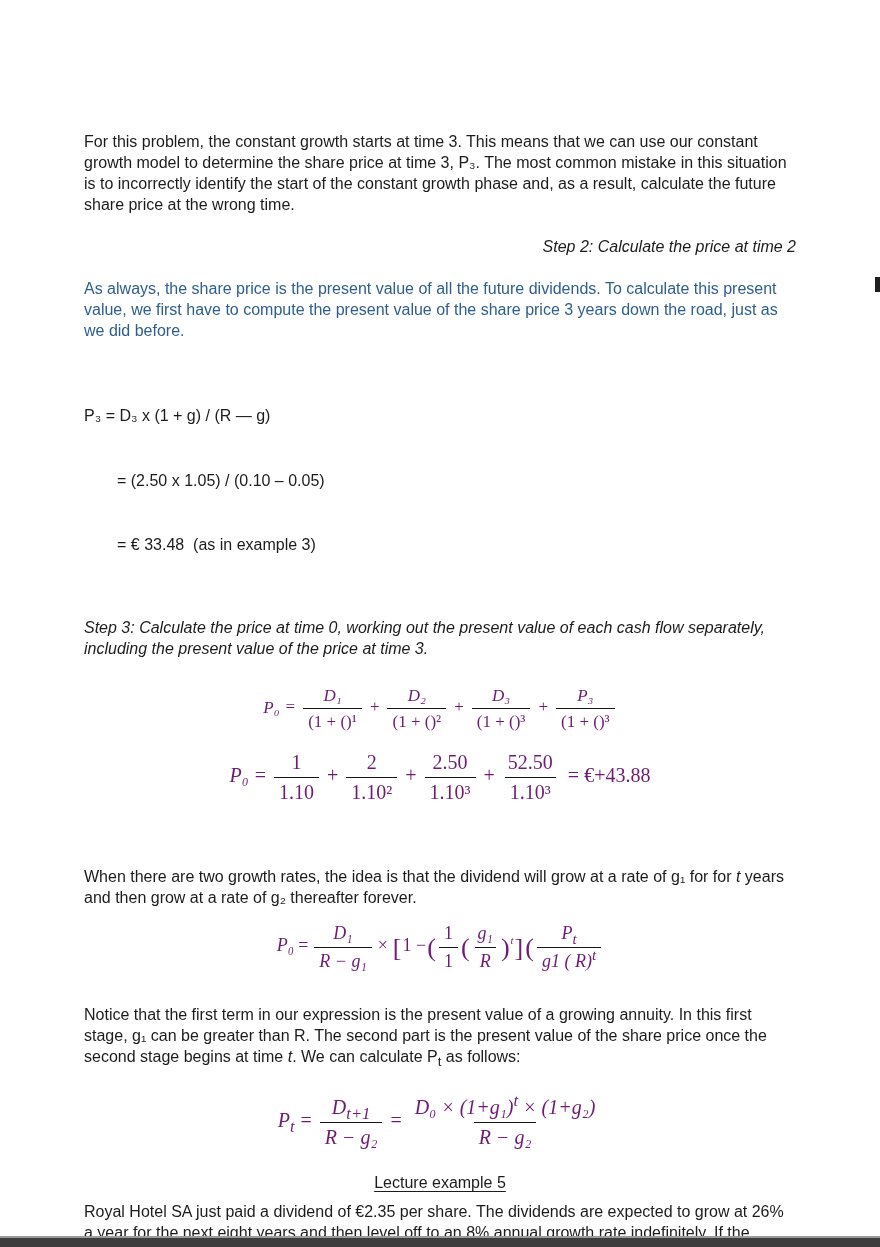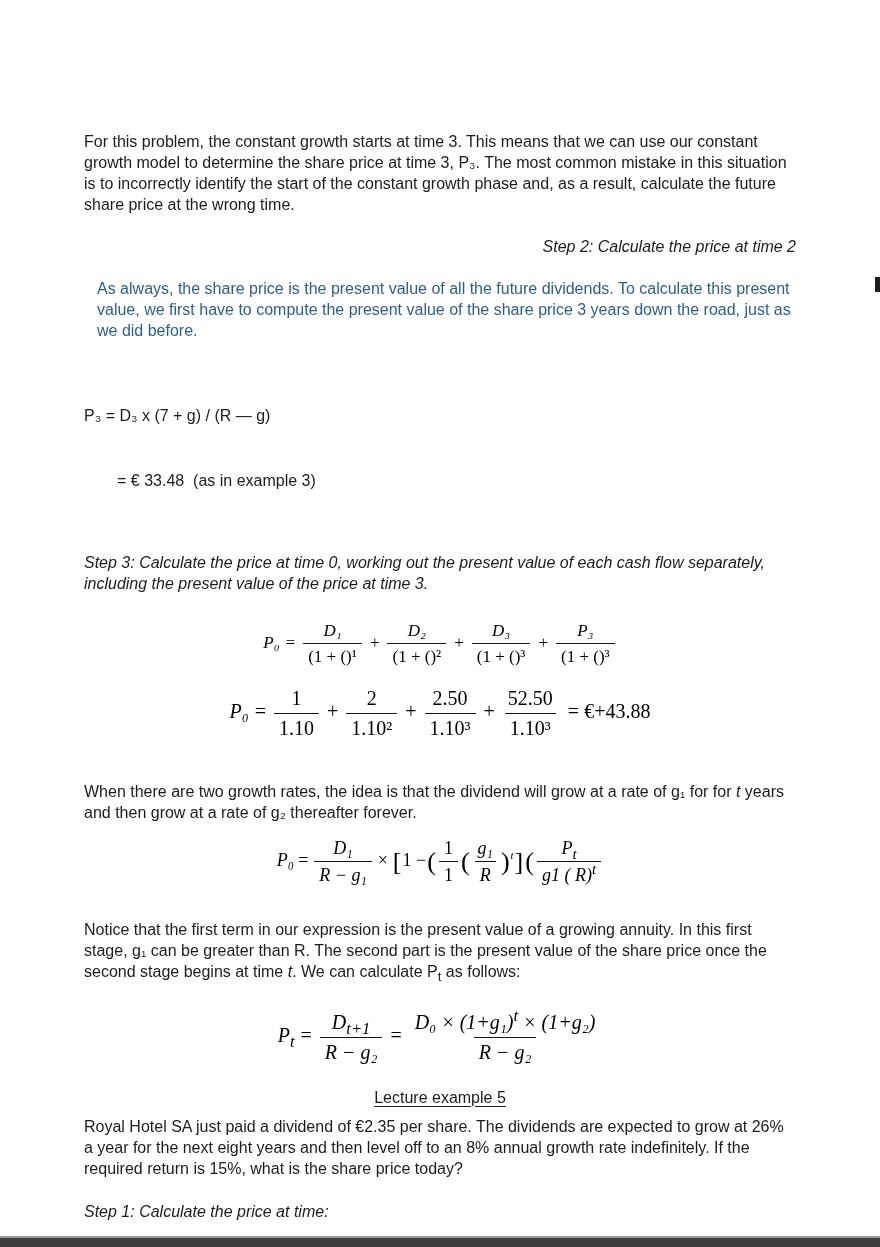--- a/index.html
+++ b/index.html
@@ -14,43 +14,43 @@
   }
   .content {
     margin: 0 84px;
     padding-top: 86px;
     font-size: 16px;
     line-height: 21px;
   }
   p { margin: 0; }
   .body { color: #1c1c1e; margin-top: 45px; }
   .italic { font-style: italic; }
-  .blue { color: #2e5e8e; margin-left: 13px; }
+  .blue { color: #2e5e8e; }
   .underline { text-decoration: underline; text-underline-offset: 3px; }
 
   .s2  { margin-top: 21px; text-align: right; }
   .bp  { margin-top: 21px; }
   .calc { margin-top: 21px; line-height: 21.5px; white-space: pre-wrap; }
   .calc .indent { padding-left: 33px; }
   .s3  { margin-top: 18px; }
   .f1  { margin-top: 26px; }
   .f2  { margin-top: 18px; }
-  .tp  { margin-top: 40px; }
+  .tp  { margin-top: 61px; }
   .f3  { margin-top: 14px; }
   .np  { margin-top: 32px; }
   .f4  { margin-top: 28px; }
   .lh  { margin-top: 22px; text-align: center; }
   .rp  { margin-top: 8px; }
   .s1  { margin-top: 22px; }
 
   
   .math {
     text-align: center;
     font-family: "Liberation Serif", "DejaVu Serif", serif;
-    color: #000000;
+    color: #701a75;
   }
   .f1 { font-size: 17px; }
   .f2 { font-size: 20px; }
   .f3 { font-size: 18px; }
   .f4 { font-size: 20px; }
   .mi { font-style: italic; }
   .mo { padding: 0 6px; }
   .f3 .mo { padding: 0 4px; }
   .mtext { padding-left: 8px; }
   .frac {
@@ -96,21 +96,22 @@
 
 <div class="content">
 
   <p class="body p1">For this problem, the constant growth starts at time 3. This means that we can use our constant growth model to determine the share price at time 3, P₃. The most common mistake in this situation is to incorrectly identify the start of the constant growth phase and, as a result, calculate the future share price at the wrong time.</p>
 
   <p class="body italic s2">Step 2: Calculate the price at time 2</p>
 
   <p class="body blue bp">As always, the share price is the present value of all the future dividends. To calculate this present value, we first have to compute the present value of the share price 3 years down the road, just as we did before.</p>
 
   <div class="calc">
-    <div>P₃ = D₃ x (7 + g) / (R — g)</div>
+    <div>P₃ = D₃ x (1 + g) / (R — g)</div>
+    <div class="indent">= (2.50 x 1.05) / (0.10 – 0.05)</div>
     <div class="indent">= € 33.48  (as in example 3)</div>
   </div>
 
   <p class="body italic s3">Step 3: Calculate the price at time 0, working out the present value of each cash flow separately, including the present value of the price at time 3.</p>
 
   <div class="math f1">
     <span class="mi">P₀</span><span class="mo">=</span><span class="frac">
         <span class="num mi">D₁</span>
         <span class="den">(1 + ()¹</span>
       </span><span class="mo">+</span><span class="frac">

